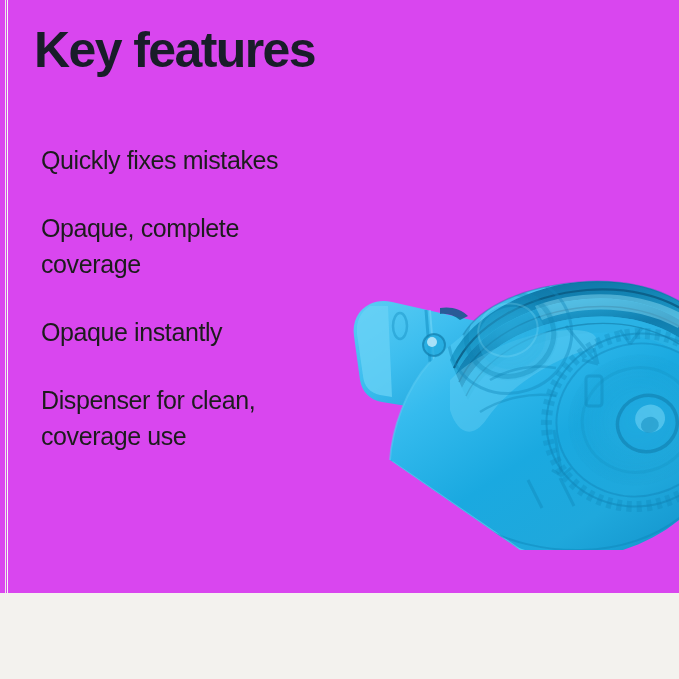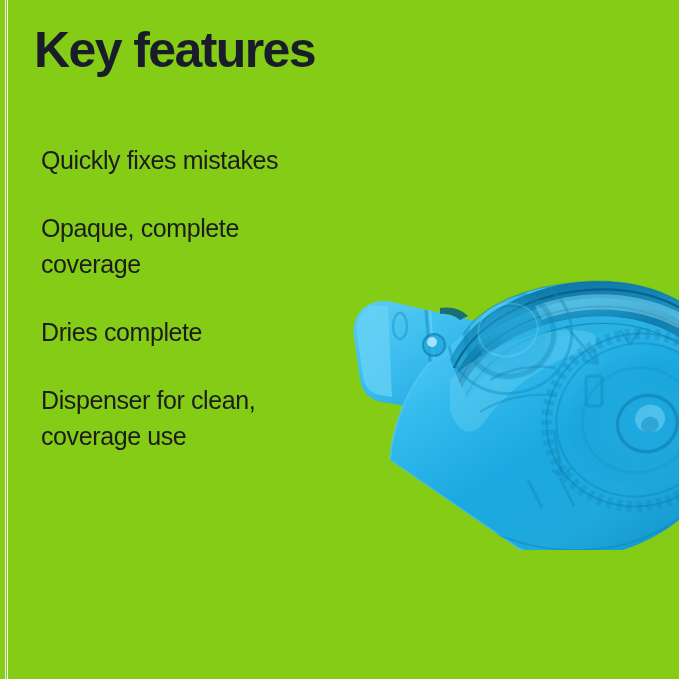--- a/index.html
+++ b/index.html
@@ -11,22 +11,22 @@
     height: 679px;
     background: #f3f2ee;
     font-family: "Liberation Sans", sans-serif;
     overflow: hidden;
     position: relative;
   }
   #page {
     position: absolute;
     inset: 0;
     width: 679px;
-    height: 679px;
-    background: #84cc16;
+    height: 593px;
+    background: #d946ef;
     overflow: hidden;
   }
   
   .edge-seam {
     position: absolute;
     left: 5px;
     top: 0;
     width: 1px;
     height: 679px;
     background: #eceae5;
@@ -96,21 +96,21 @@
   <div class="edge-seam"></div>
   <div class="edge-seam b"></div>
 
   <div id="content">
 
     <h1 class="page-title">Key features</h1>
 
     <ul class="feature-list">
       <li class="feature-item">Quickly fixes mistakes</li>
       <li class="feature-item">Opaque, complete coverage</li>
-      <li class="feature-item">Dries complete</li>
+      <li class="feature-item">Opaque instantly</li>
       <li class="feature-item">Dispenser for clean, coverage use</li>
     </ul>
 
     <div class="product-figure">
       <svg width="360" height="420" viewBox="0 0 360 420" xmlns="http://www.w3.org/2000/svg">
         <defs>
 
           <linearGradient id="shellGrad" x1="0.15" y1="0.1" x2="0.85" y2="0.95">
             <stop offset="0%" stop-color="#57cbf3"></stop>
             <stop offset="22%" stop-color="#35bbee"></stop>

